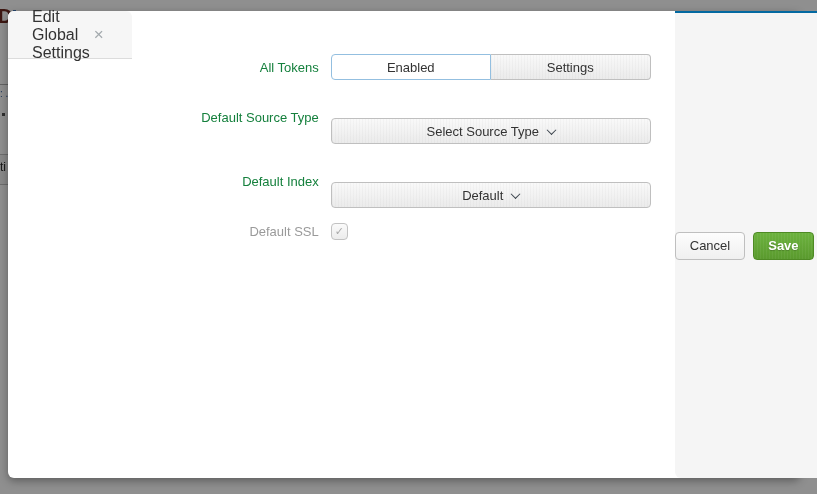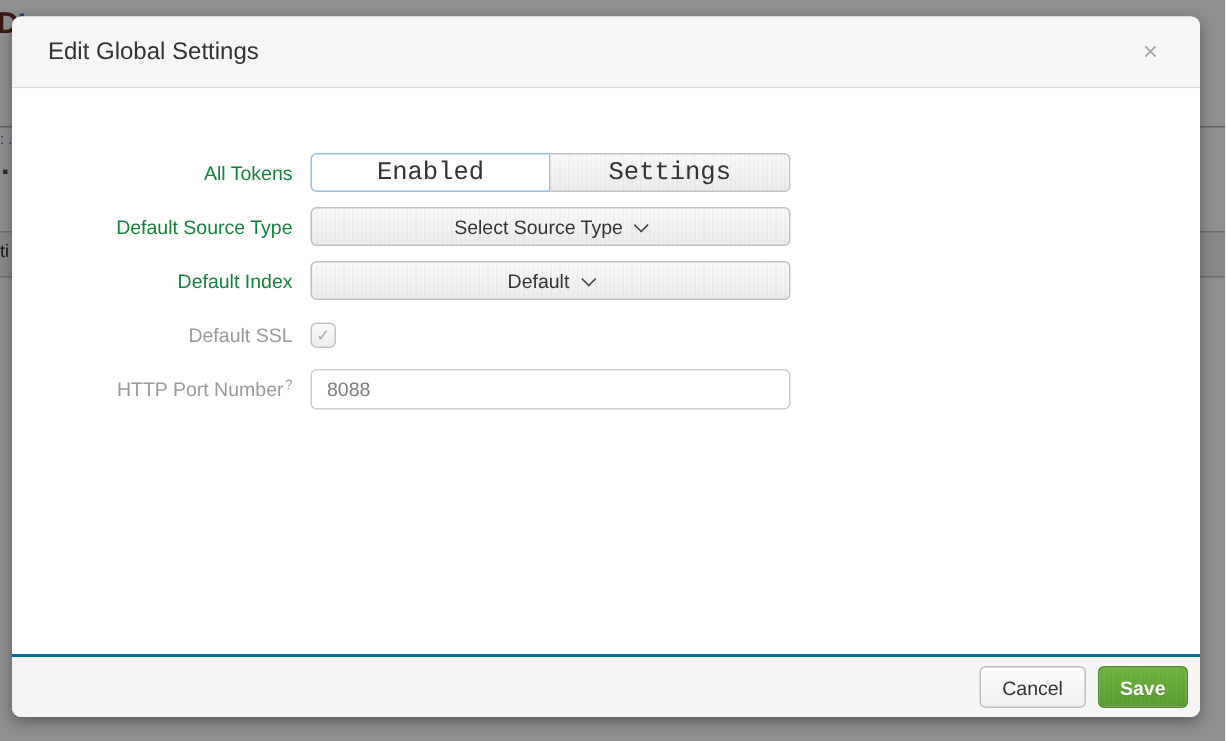--- a/index.html
+++ b/index.html
@@ -15,45 +15,45 @@
   .frag-hline1 { position:absolute; left:0; right:0; top:84px; height:1px; background:#b0b0b0; }
   .frag-smalltext { position:absolute; left:0; top:88px; font-size:10px; color:#3863a0; }
   .frag-dot { position:absolute; left:2px; top:113px; width:3px; height:3px; background:#555; }
   .frag-band { position:absolute; left:0; right:0; top:154px; height:31px; background:#f4f4f4; border-top:1px solid #c2c2c2; border-bottom:1px solid #c2c2c2; }
   .frag-rowtext { position:absolute; left:0; top:160px; font-size:12px; color:#2b2b2b; }
   .overlay { position:absolute; inset:0; background:rgba(0,0,0,0.44); }
 
   
   .modal { position:absolute; left:8px; top:11px; width:792px; height:467px;
            background:#ffffff; border-radius:6px; box-shadow:0 3px 9px rgba(0,0,0,0.35);
-           display:flex; flex-direction:column; }
+           display:flex; }
   .modal-header { height:48px; flex:0 0 48px; background:#f6f6f6; border-bottom:1px solid #dcdcdc;
                   border-radius:6px 6px 0 0; display:flex; align-items:center; padding:0 24px; }
   .modal-title { font-size:16px; font-weight:500; color:#333; }
   .modal-close { margin-left:auto; font-size:17px; line-height:1; color:#a3a9ad; cursor:pointer; padding:4px; }
   .modal-body { flex:1 1 auto; background:#fff; padding:43px 24px 0 0; }
   .modal-footer { flex:0 0 42px; background:#f5f5f5; border-top:2px solid #0369a1;
                   border-radius:0 0 6px 6px; display:flex; align-items:center; justify-content:flex-end;
                   padding:0 8px 0 0; gap:8px; }
 
   
   .form-row { display:flex; align-items:center; min-height:26px; margin-bottom:10px; }
   .form-label { flex:0 0 187px; text-align:right; font-size:13px; color:#15803d; margin-right:12px; }
   .form-label.disabled { color:#9a9a9a; }
   .form-label sup { font-size:9px; color:#9a9a9a; margin-left:1px; }
   .form-control { width:320px; }
 
   .btnish { height:26px; font-size:13px; color:#333; border:1px solid #bfbfbf; border-radius:4px;
             background-image:repeating-linear-gradient(90deg, rgba(0,0,0,0.022) 0 1px, rgba(0,0,0,0) 1px 3px),
                              linear-gradient(#f9f9f9,#ebebeb);
-            display:flex; align-items:center; justify-content:center; cursor:pointer; }
+            display:flex; align-items:center; justify-content:center; cursor:pointer;margin-top:28px; }
 
   .toggle-group { display:flex; width:320px; }
-  .toggle-btn { flex:1 1 50%; height:26px; font-size:17px; color:#333;
-                display:flex; align-items:center; justify-content:center; cursor:pointer;font-family:Liberation Mono, monospace; }
+  .toggle-btn { flex:1 1 50%; height:26px; font-size:13px; color:#333;
+                display:flex; align-items:center; justify-content:center; cursor:pointer; }
   .toggle-btn.active { background:#ffffff; border:1px solid #93bfe0; border-radius:4px 0 0 4px; }
   .toggle-btn.inactive { border:1px solid #bfbfbf; border-left:none; border-radius:0 4px 4px 0;
                 background-image:repeating-linear-gradient(90deg, rgba(0,0,0,0.022) 0 1px, rgba(0,0,0,0) 1px 3px),
                                  linear-gradient(#f9f9f9,#ebebeb); }
 
   .chevron-down { display:inline-block; width:7px; height:7px; border-right:1.6px solid #3c444d;
                   border-bottom:1.6px solid #3c444d; transform:rotate(45deg) translate(-1px,-1px);
                   margin-left:9px; }
 
   .checkbox { width:17px; height:17px; border:1px solid #c2c2c2; border-radius:4px;
@@ -122,24 +122,20 @@
           <span>Default</span>
           <span class="chevron-down"></span>
         </div>
       </div>
 
       <div class="form-row">
         <div class="form-label disabled">Default SSL</div>
         <div class="checkbox">✓</div>
       </div>
 
-      <div class="form-row">
-        <div class="form-label disabled"><span>HTTP Port Number</span><sup>?</sup></div>
-        <input class="text-input" type="text" disabled="" value="8088" style="">
-      </div>
 
     </div>
 
     <div class="modal-footer">
       <button class="btn-cancel">Cancel</button>
       <button class="btn-save">Save</button>
     </div>
 
   </div>
 </div>

